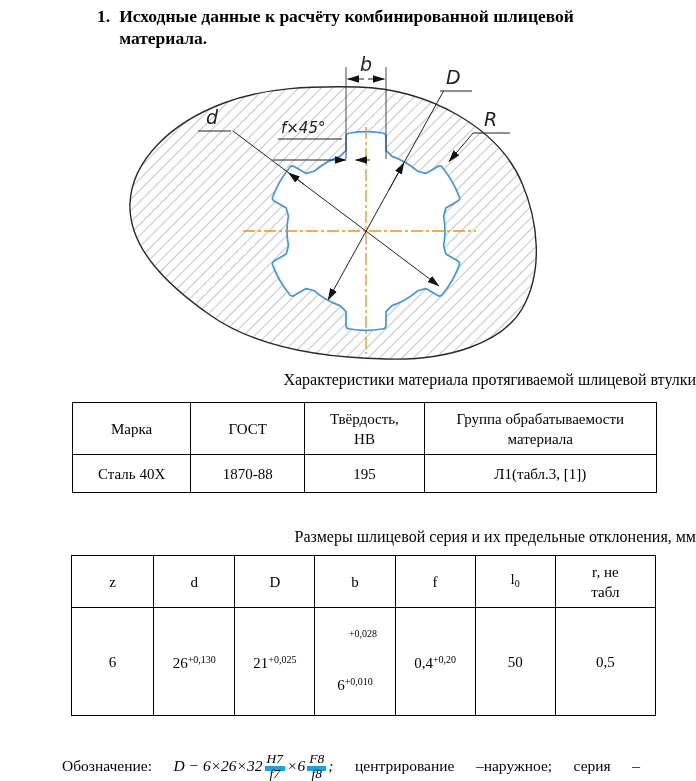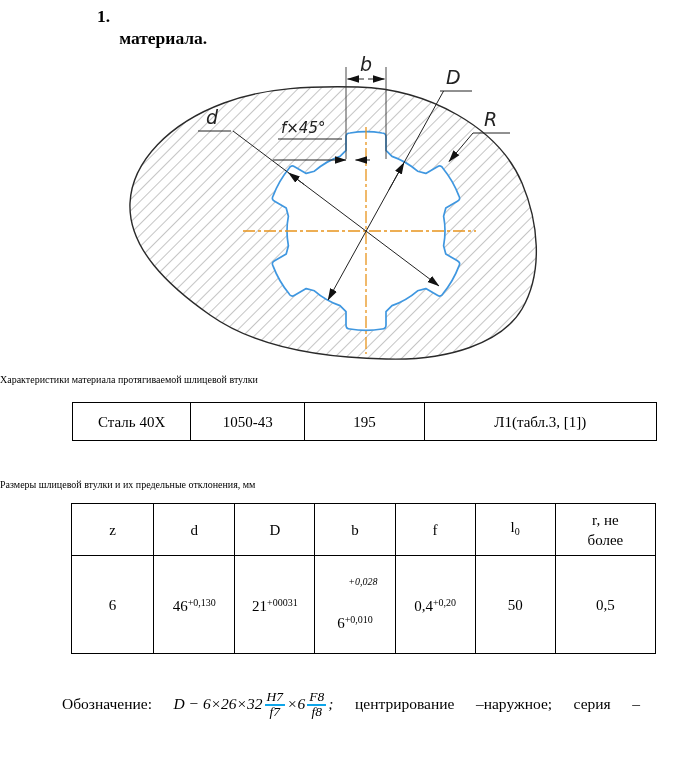--- a/index.html
+++ b/index.html
@@ -12,54 +12,54 @@
 
   
   .drawing{margin:4px 0 0 118px;width:460px;height:318px;}
   .dim{stroke:#222;stroke-width:1;fill:none;}
   .thin{stroke:#333;stroke-width:0.9;fill:none;}
   .cl{stroke:#e8941c;stroke-width:1.3;fill:none;stroke-dasharray:12 3 3 3;}
   .draw-label{font-family:"DejaVu Sans", sans-serif;font-style:italic;font-size:19px;fill:#222;}
   .draw-label-sm{font-family:"DejaVu Sans", sans-serif;font-style:italic;font-size:15px;fill:#222;}
 
   
-  .caption{ text-align:left;font-size:10px;line-height:18px;}
+  .caption{ text-align:right;font-size:16px;line-height:18px;}
   .cap1{margin-top:0px;}
   .cap2{margin-top:35px;}
 
   
   table{border-collapse:collapse;table-layout:fixed;}
   td,th{border:1px solid #000;text-align:center;vertical-align:middle;font-weight:normal;
     font-size:15px;line-height:20px;white-space:pre-line;padding:0 2px;}
   .tbl1{margin:13px 0 0 72px;width:585px;}
   .tbl1 .hrow{height:52px;}
   .tbl1 .drow{height:38px;}
   .tbl2{margin:9px 0 0 71px;width:585px;}
   .tbl2 .hrow{height:52px;}
   .tbl2 .drow{height:57px;}
   .sup{font-size:10px;vertical-align:5px;}
   .sub{font-size:10px;vertical-align:-3px;}
-  .b-top{font-size:10px;line-height:12px;padding-left:16px;margin-bottom:2px;font-style:italic;}
+  .b-top{font-size:10px;line-height:12px;padding-left:16px;margin-bottom:12px;}
 
   
   .note{margin:28px 56px 0 62px;font-size:15.5px;}
   .note-line1{display:flex;justify-content:space-between;align-items:center;height:44px;}
   .formula{display:inline-flex;align-items:center;font-style:italic;white-space:nowrap;}
   .frac{display:inline-block;text-align:center;font-size:13.5px;line-height:15px;margin:0 2px;vertical-align:middle;}
-  .frac .num{border-bottom:2px solid #0ea5e9;padding:0 2px;}
+  .frac .num{border-bottom:5px solid #0ea5e9;padding:0 2px;}
 </style>
 </head>
 <body>
 
 <div class="page">
 
   <div class="heading">
     <span class="h-num">1.</span>
     <span>
-      <br>
+      <span>Исходные данные к расчёту комбинированной шлицевой</span><br>
       <span>материала.</span>
     </span>
   </div>
 
   <div class="drawing">
     <svg width="460" height="318" viewBox="0 0 460 318">
       <defs>
         <pattern id="hatch" width="8" height="8" patternUnits="userSpaceOnUse" patternTransform="rotate(45)">
           <line x1="0" y1="0" x2="0" y2="8" stroke="#6f6f6f" stroke-width="0.8"></line>
         </pattern>
@@ -106,57 +106,65 @@
 
   <div class="caption cap1">Характеристики материала протягиваемой шлицевой втулки</div>
   <table class="tbl1">
     <colgroup>
         <col style="width:118px">
         <col style="width:114px">
         <col style="width:119px">
         <col style="width:232px">
       </colgroup>
     <tbody>
+      <tr class="hrow">
+        <th>Марка</th>
+        <th>ГОСТ</th>
+        <th>Твёрдость,
+НВ</th>
+        <th>Группа обрабатываемости
+материала</th>
+      </tr>
       <tr class="drow">
         <td>Сталь 40Х</td>
-        <td>1050-43</td>
+        <td>1870-88</td>
         <td>195</td>
         <td>Л1(табл.3, [1])</td>
       </tr>
     </tbody>
   </table>
 
   <div class="caption cap2">
-    <span>Размеры шлицевой втулки и их предельные отклонения, мм</span><br>
+    <span>Размеры шлицевой серия и их предельные отклонения, мм</span><br>
   </div>
   <table class="tbl2">
     <colgroup>
         <col style="width:82px">
         <col style="width:81px">
         <col style="width:80px">
         <col style="width:80px">
         <col style="width:80px">
         <col style="width:80px">
         <col style="width:100px">
       </colgroup>
     <tbody>
       <tr class="hrow">
         <th>z</th>
         <th>d</th>
         <th>D</th>
         <th>b</th>
         <th>f</th>
         <th><span>l</span><span class="sub">0</span></th>
         <th>r, не
-более</th>
+табл</th>
       </tr>
       <tr class="drow">
         <td>6</td>
-        <td><span>46</span><span class="sup">+0,130</span></td>
-        <td><span>21</span><span class="sup">+00031</span></td>
+        <td><span>26</span><span class="sup">+0,130</span></td>
+        <td><span>21</span><span class="sup">+0,025</span></td>
         <td>
           <div class="b-top">+0,028</div>
           <div><span>6</span><span class="sup">+0,010</span></div>
         </td>
         <td><span>0,4</span><span class="sup">+0,20</span></td>
         <td>50</td>
         <td>0,5</td>
       </tr>
     </tbody>
   </table>

